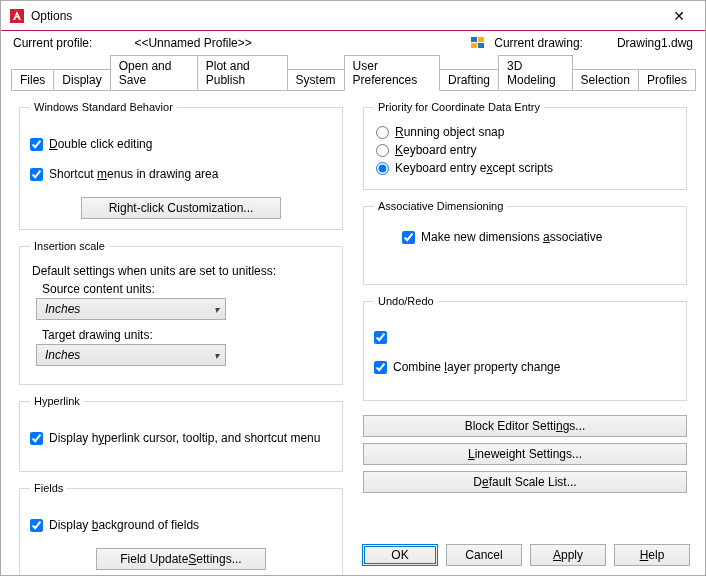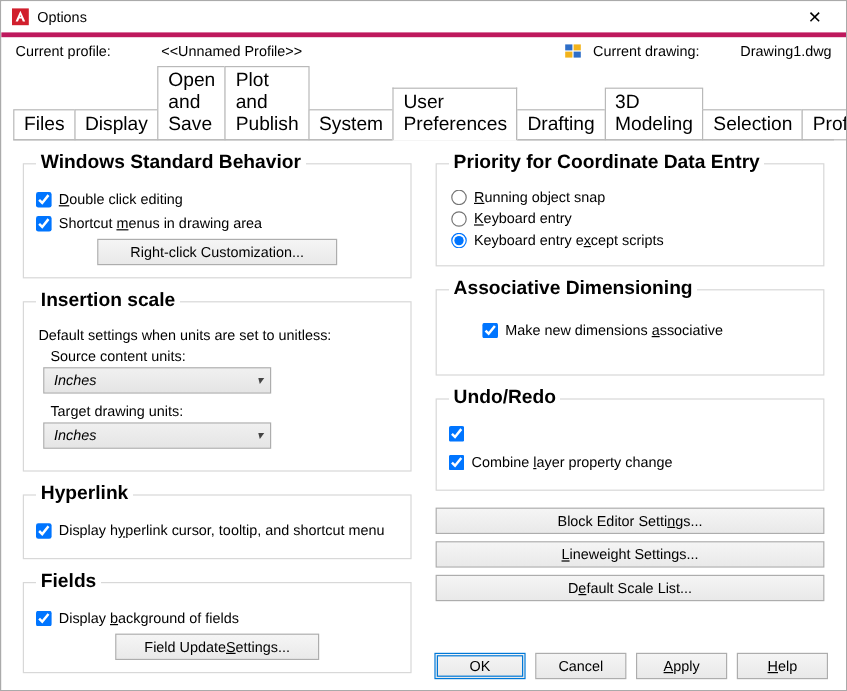--- a/index.html
+++ b/index.html
@@ -14,21 +14,21 @@
     overflow: hidden;
     border: 1px solid #aaa;
   }
   
   .titlebar {
     height: 30px;
     display: flex;
     align-items: center;
     padding: 0 8px 0 8px;
     background: #fff;
-    border-bottom: 4px solid #be185d;
+    border-bottom: 1px solid #be185d;
   }
   .app-icon {
     width: 16px; height: 16px;
     margin-right: 6px;
     display: flex; align-items: center; justify-content: center;
   }
   .title-text { flex: 0 0 auto; }
   .title-spacer { flex: 1 1 auto; }
   .close-btn {
     width: 36px; height: 28px;
@@ -55,21 +55,21 @@
     padding: 0 10px;
     position: relative;
     margin-top: 2px;
   }
   .tab {
     padding: 3px 8px 3px 8px;
     border: 1px solid #b9b9b9;
     border-bottom: none;
     margin-right: -1px;
     background: #fff;
-    font-size: 16px;
+    font-size: 12px;
     position: relative;
     cursor: default;
   }
   .tab:not(.active) {
     border-bottom: 1px solid #b9b9b9;
     background: #fff;
   }
   .tab.active {
     z-index: 2;
     border-bottom: 1px solid #fff;
@@ -89,29 +89,28 @@
   }
   .col { flex: 1 1 0; display:flex; flex-direction:column; gap:10px; }
 
   fieldset.group {
     border: 1px solid #d8d8d8;
     padding: 8px 10px 10px 10px;
     margin: 0;
   }
   fieldset.group > legend {
     padding: 0 4px;
-    font-size: 16px;
-    font-weight: bold;
+    font-size: 11px;
   }
 
   .chk {
     display: flex;
     align-items: center;
     gap: 6px;
-    margin: 6px 0;
+    margin: 16px 0;
   }
   .chk input[type=checkbox] {
     width:13px; height:13px; margin:0;
   }
   .radio {
     display: flex;
     align-items: center;
     gap: 6px;
     margin: 4px 0 4px 2px;
   }

